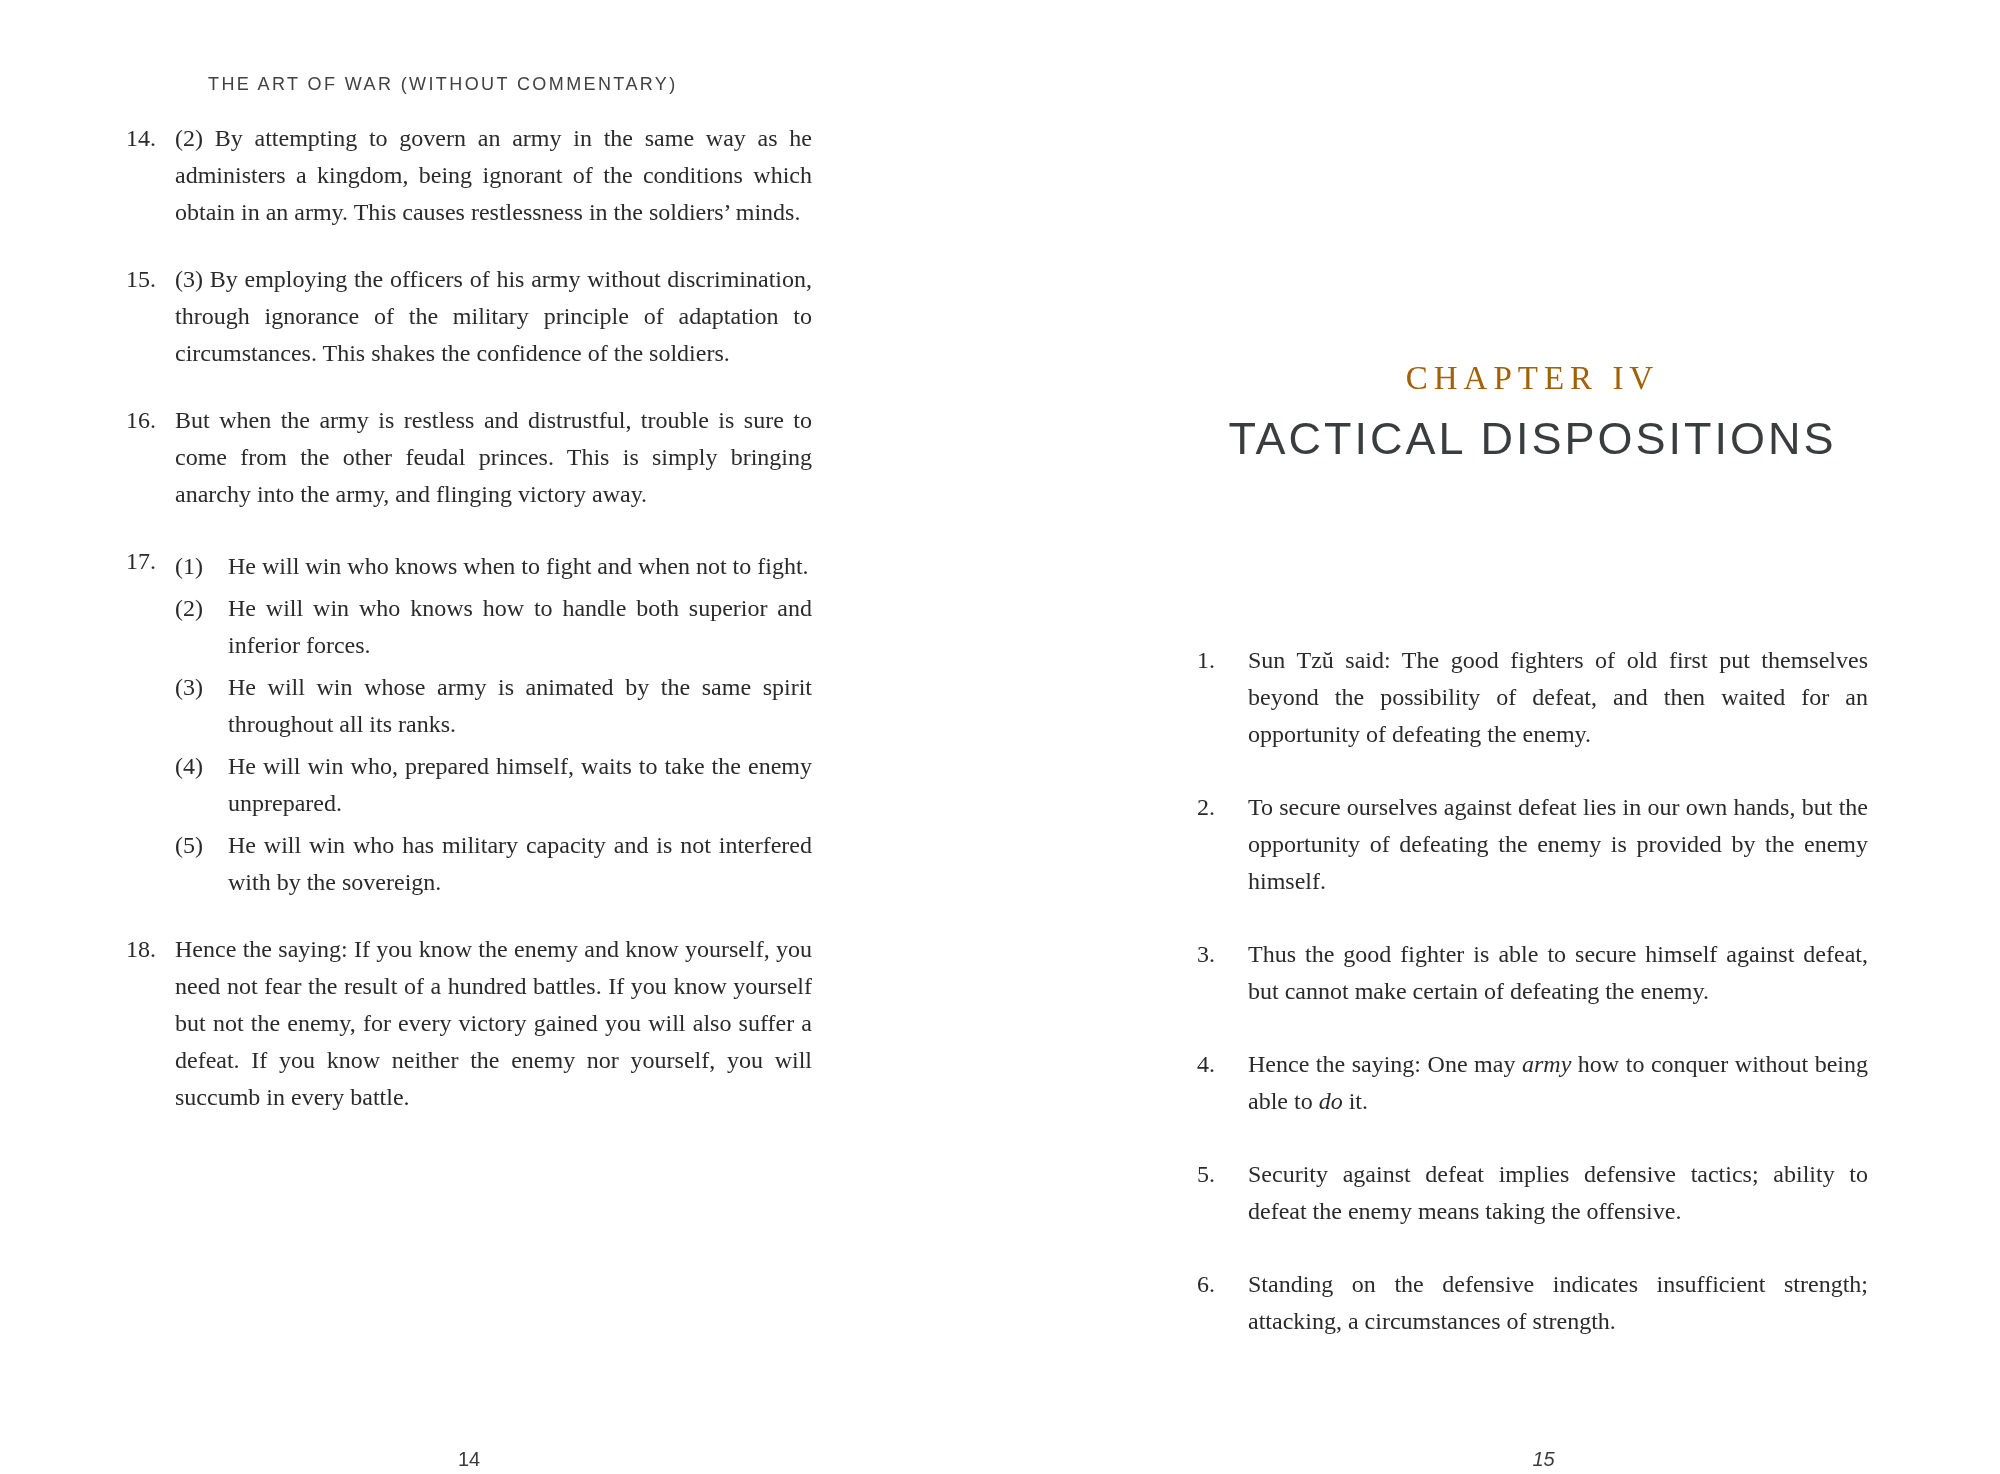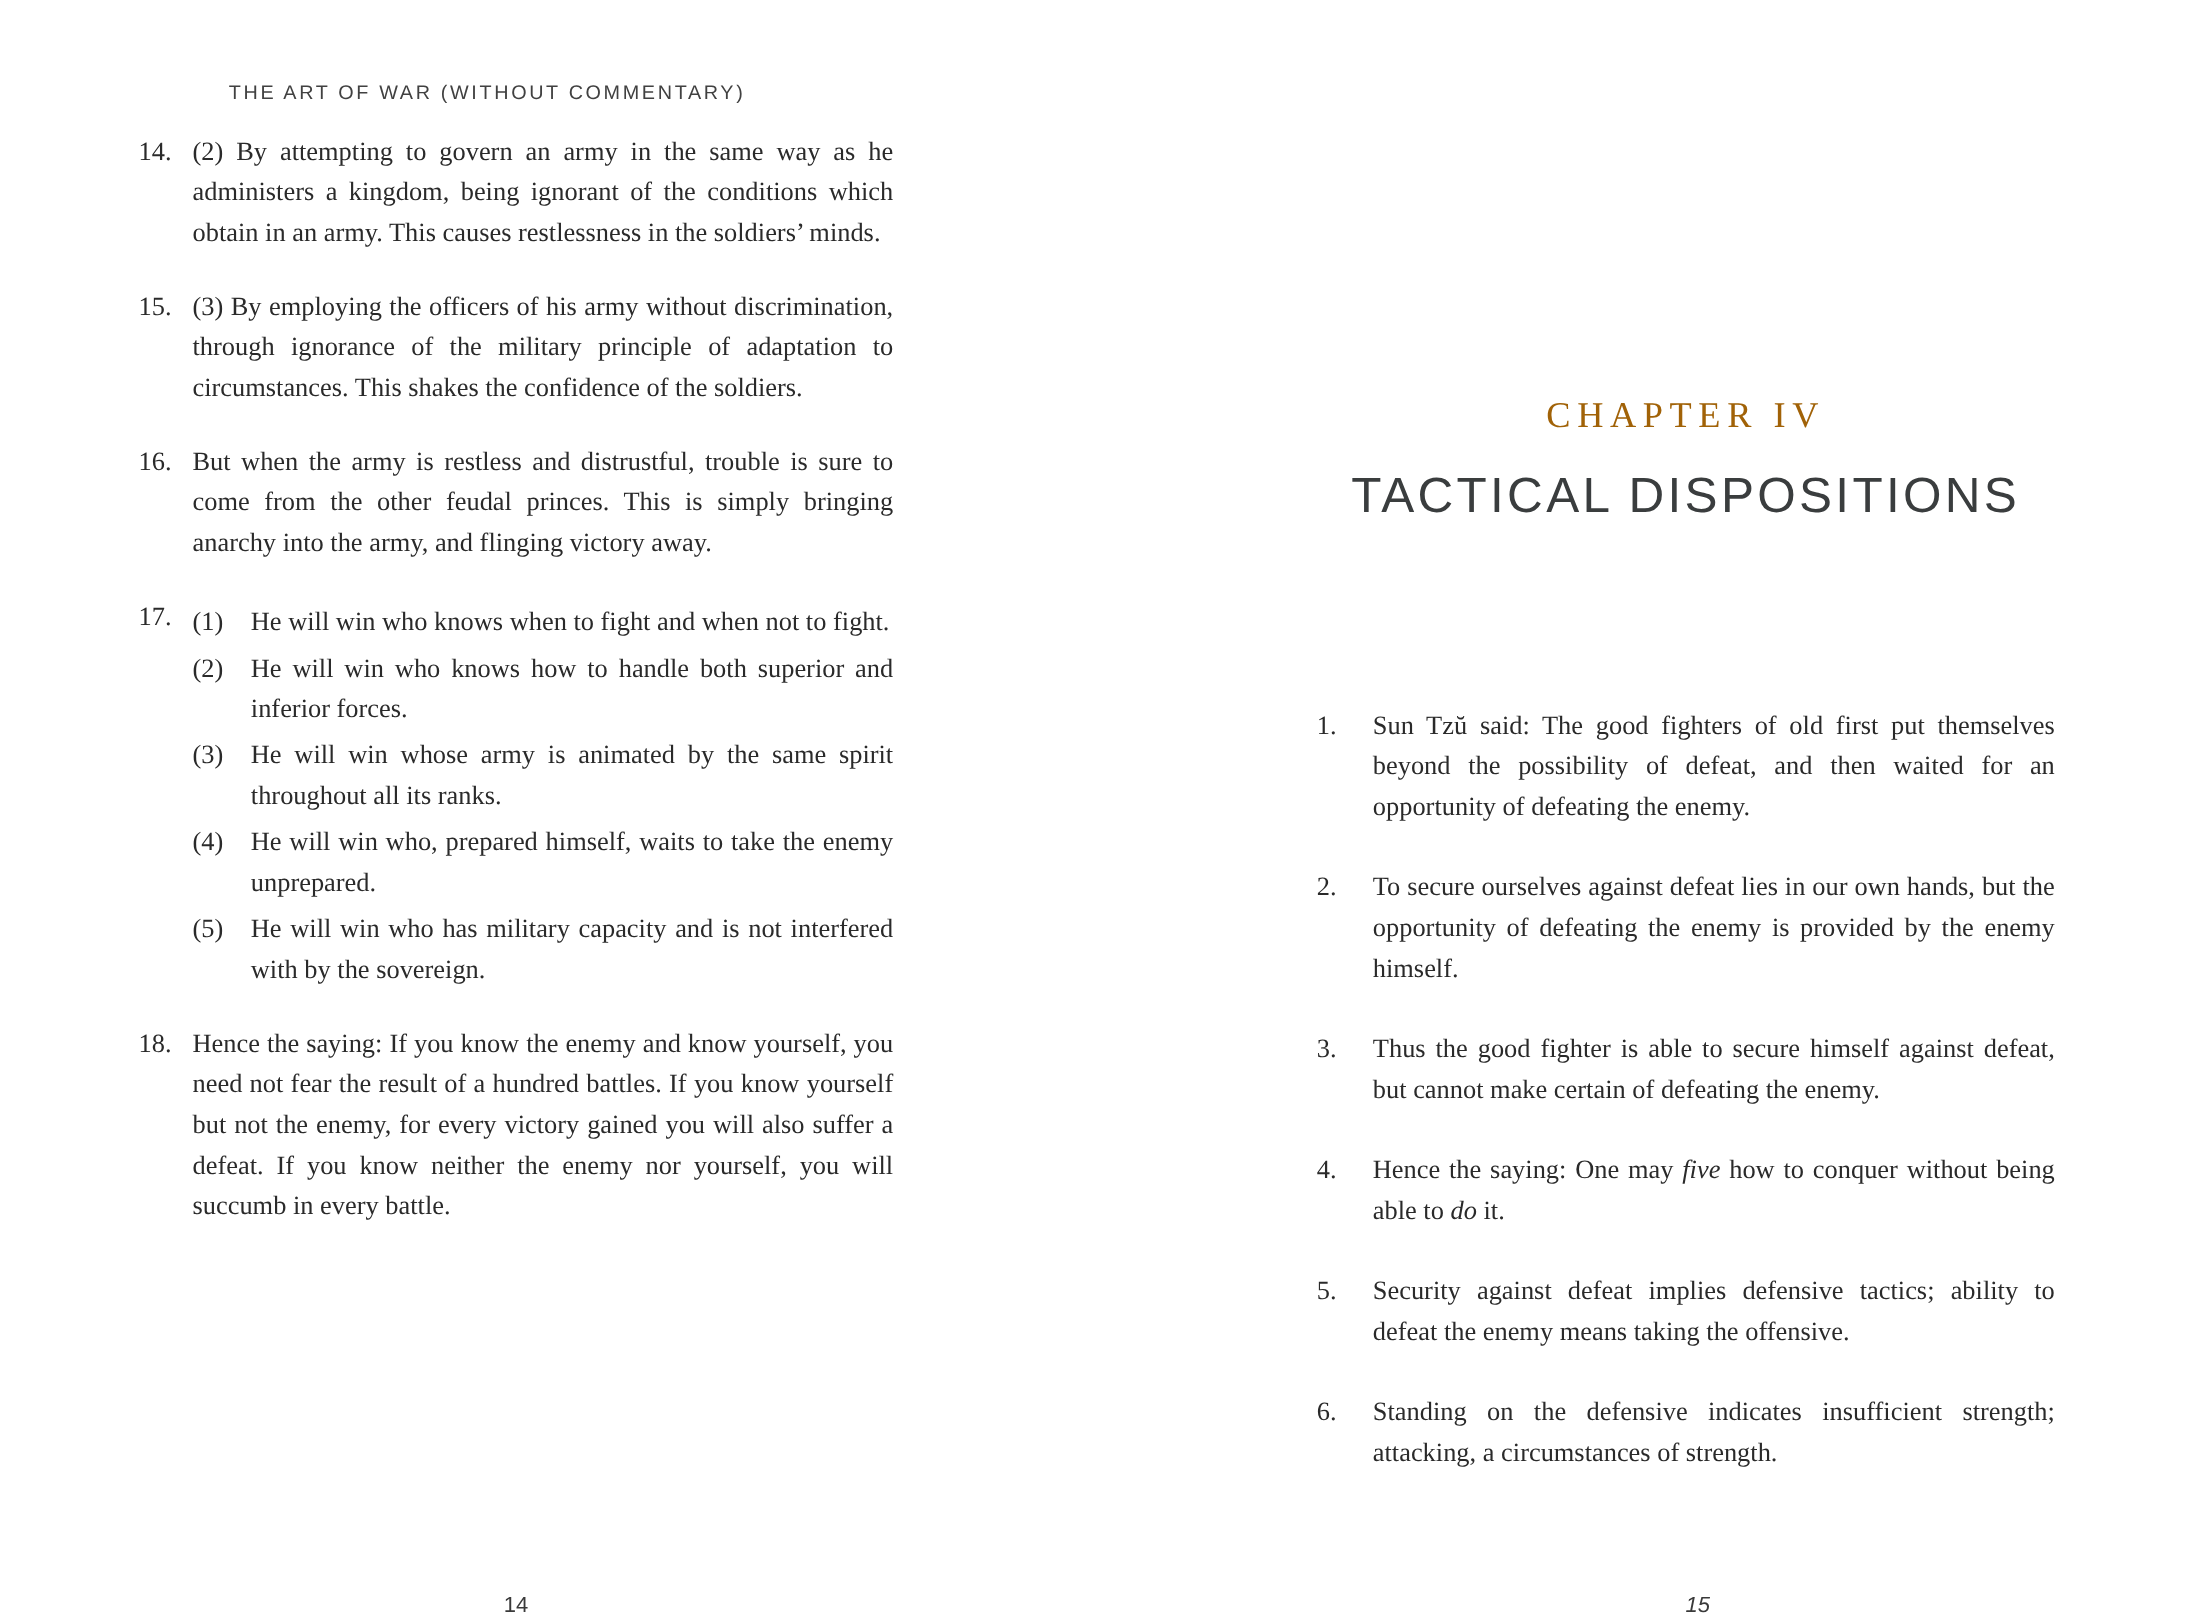--- a/index.html
+++ b/index.html
@@ -31,21 +31,21 @@
   
   .chapter-block {
     position:absolute; left:1197px; top:360px; width:671px;
     text-align:center; font-family:"Liberation Sans", sans-serif;
   }
   .chapter-label {
     font-size:33px; letter-spacing:6px; color:#a16207;
     font-weight:normal; white-space:nowrap;font-family:Liberation Serif, serif;
   }
   .chapter-title {
-    margin-top:27px;
+    margin-top:16px;
     font-size:45px; letter-spacing:3px; color:#3a3d3e;
     font-weight:normal; white-space:nowrap;
   }
   
   .folio {
     position:absolute; top:1400px;
     font-family:"Liberation Sans", sans-serif;
     font-size:20px; color:#3a3a3a; text-align:center;margin-top:48px;
   }
   .folio-left  { left:126px;  width:686px; }
@@ -125,21 +125,21 @@
     <div class="txt">To secure ourselves against defeat lies in our own hands, but the opportunity of defeating the enemy is provided by the enemy himself.</div>
   </div>
 
   <div class="item">
     <span class="num">3.</span>
     <div class="txt">Thus the good fighter is able to secure himself against defeat, but cannot make certain of defeating the enemy.</div>
   </div>
 
   <div class="item">
     <span class="num">4.</span>
-    <div class="txt">Hence the saying: One may <i>five</i> how to conquer without being able to <i>do</i> it.</div>
+    <div class="txt">Hence the saying: One may <i>army</i> how to conquer without being able to <i>do</i> it.</div>
   </div>
 
   <div class="item">
     <span class="num">5.</span>
     <div class="txt">Security against defeat implies defensive tactics; ability to defeat the enemy means taking the offensive.</div>
   </div>
 
   <div class="item">
     <span class="num">6.</span>
     <div class="txt">Standing on the defensive indicates insufficient strength; attacking, a circumstances of strength.</div>

